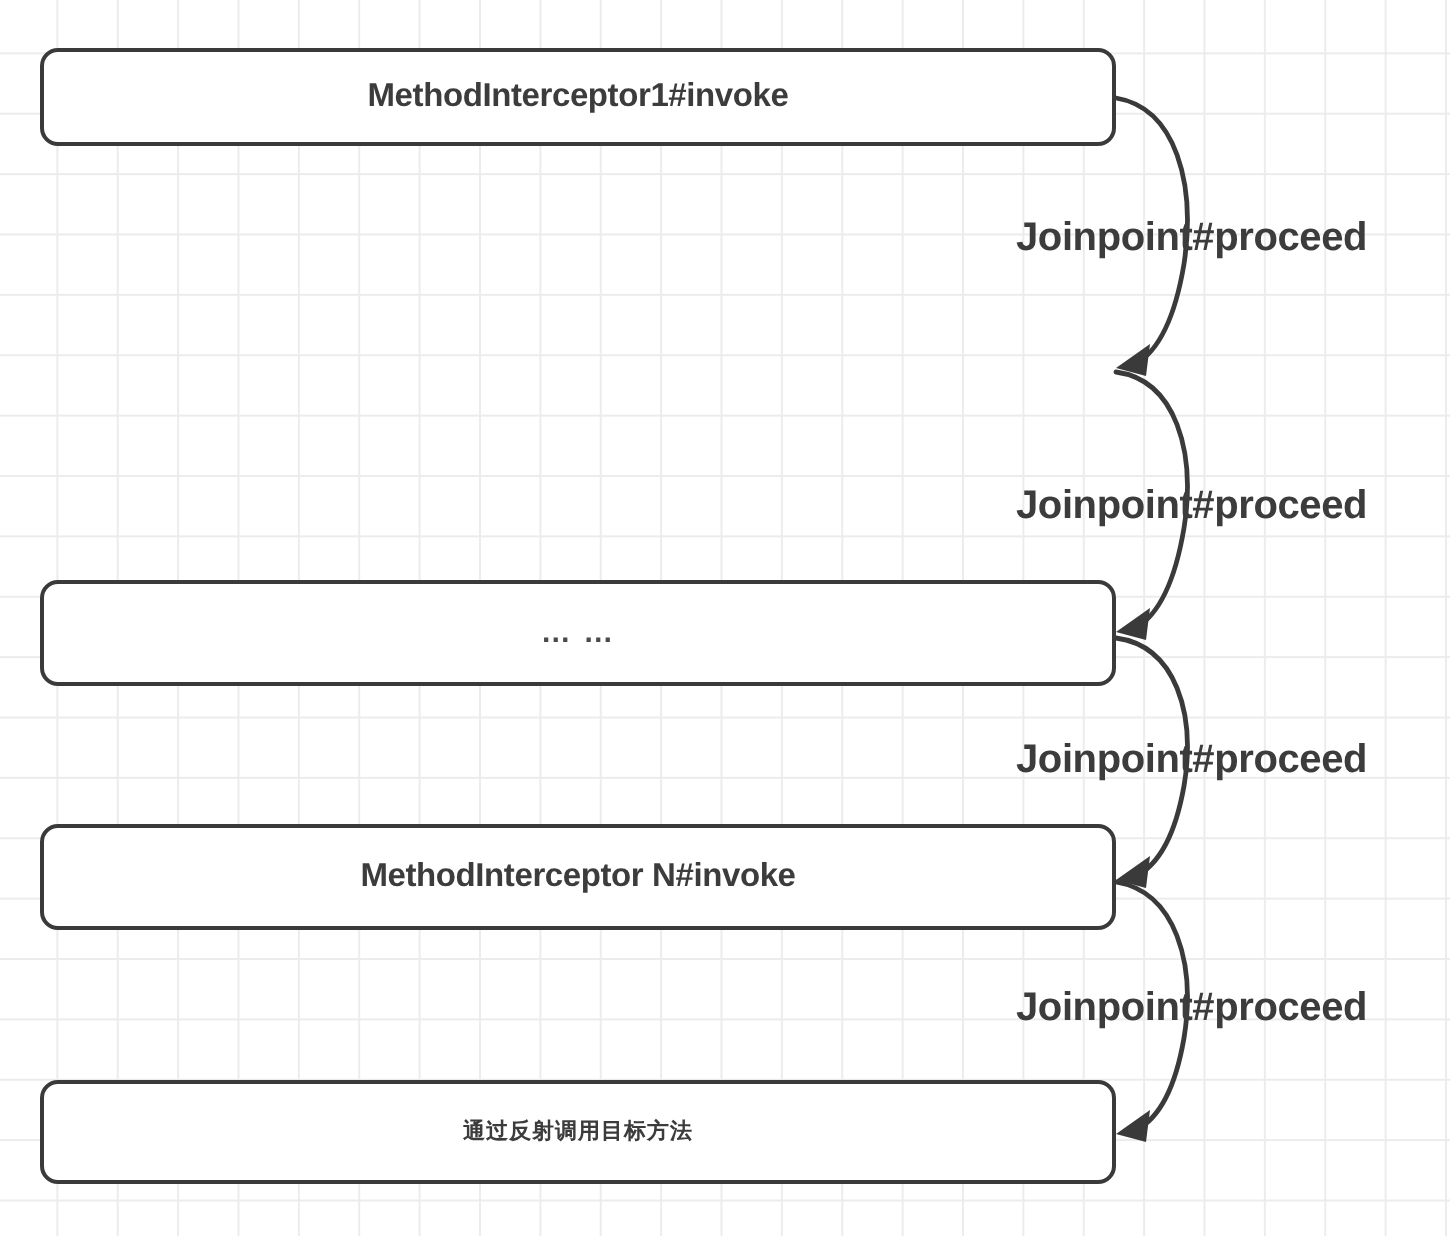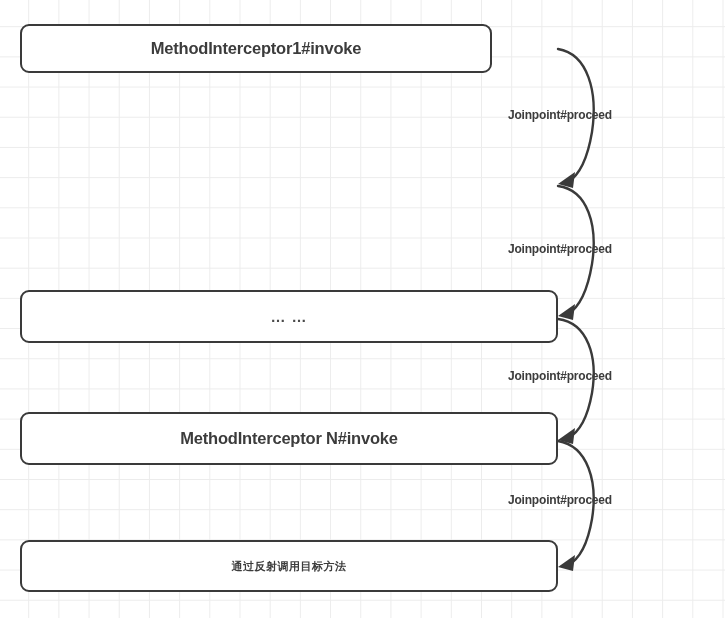--- a/index.html
+++ b/index.html
@@ -63,21 +63,21 @@
     stroke-width: 2.4px;
     stroke-linecap: round;
   }
   .edge-head {
     fill: #3a3a3a;
     stroke: none;
   }
   .edge-label {
     position: absolute;
     color: #3c3c3c;
-    font-size: 12px;
+    font-size: 20px;
     font-weight: bold;
     letter-spacing: -0.2px;
     white-space: nowrap;
     background: transparent;
     line-height: 1;
   }
 </style>
 </head>
 <body>
 
@@ -99,21 +99,21 @@
       <path class="edge-path" d="M 558 319 C 588 323 598 357 592 393 C 587 421 578 433 568 438"></path>
       <polygon class="edge-head" points="558,440 575,428 573,444"></polygon>
     </g>
 
     <g>
       <path class="edge-path" d="M 558 441 C 588 446 598 482 592 519 C 587 548 578 560 568 565"></path>
       <polygon class="edge-head" points="558,567 575,555 573,571"></polygon>
     </g>
   </svg>
 
-  <div class="node" style="left:20px; top:24px; width:472px; height:49px;">
+  <div class="node" style="left:20px; top:24px; width:538px; height:49px;">
     <span class="node-label">MethodInterceptor1#invoke</span>
   </div>
 
 
   <div class="node ellipsis" style="left:20px; top:290px; width:538px; height:53px;">
     <span class="node-label">… …</span>
   </div>
 
   <div class="node" style="left:20px; top:412px; width:538px; height:53px;">
     <span class="node-label">MethodInterceptor N#invoke</span>

